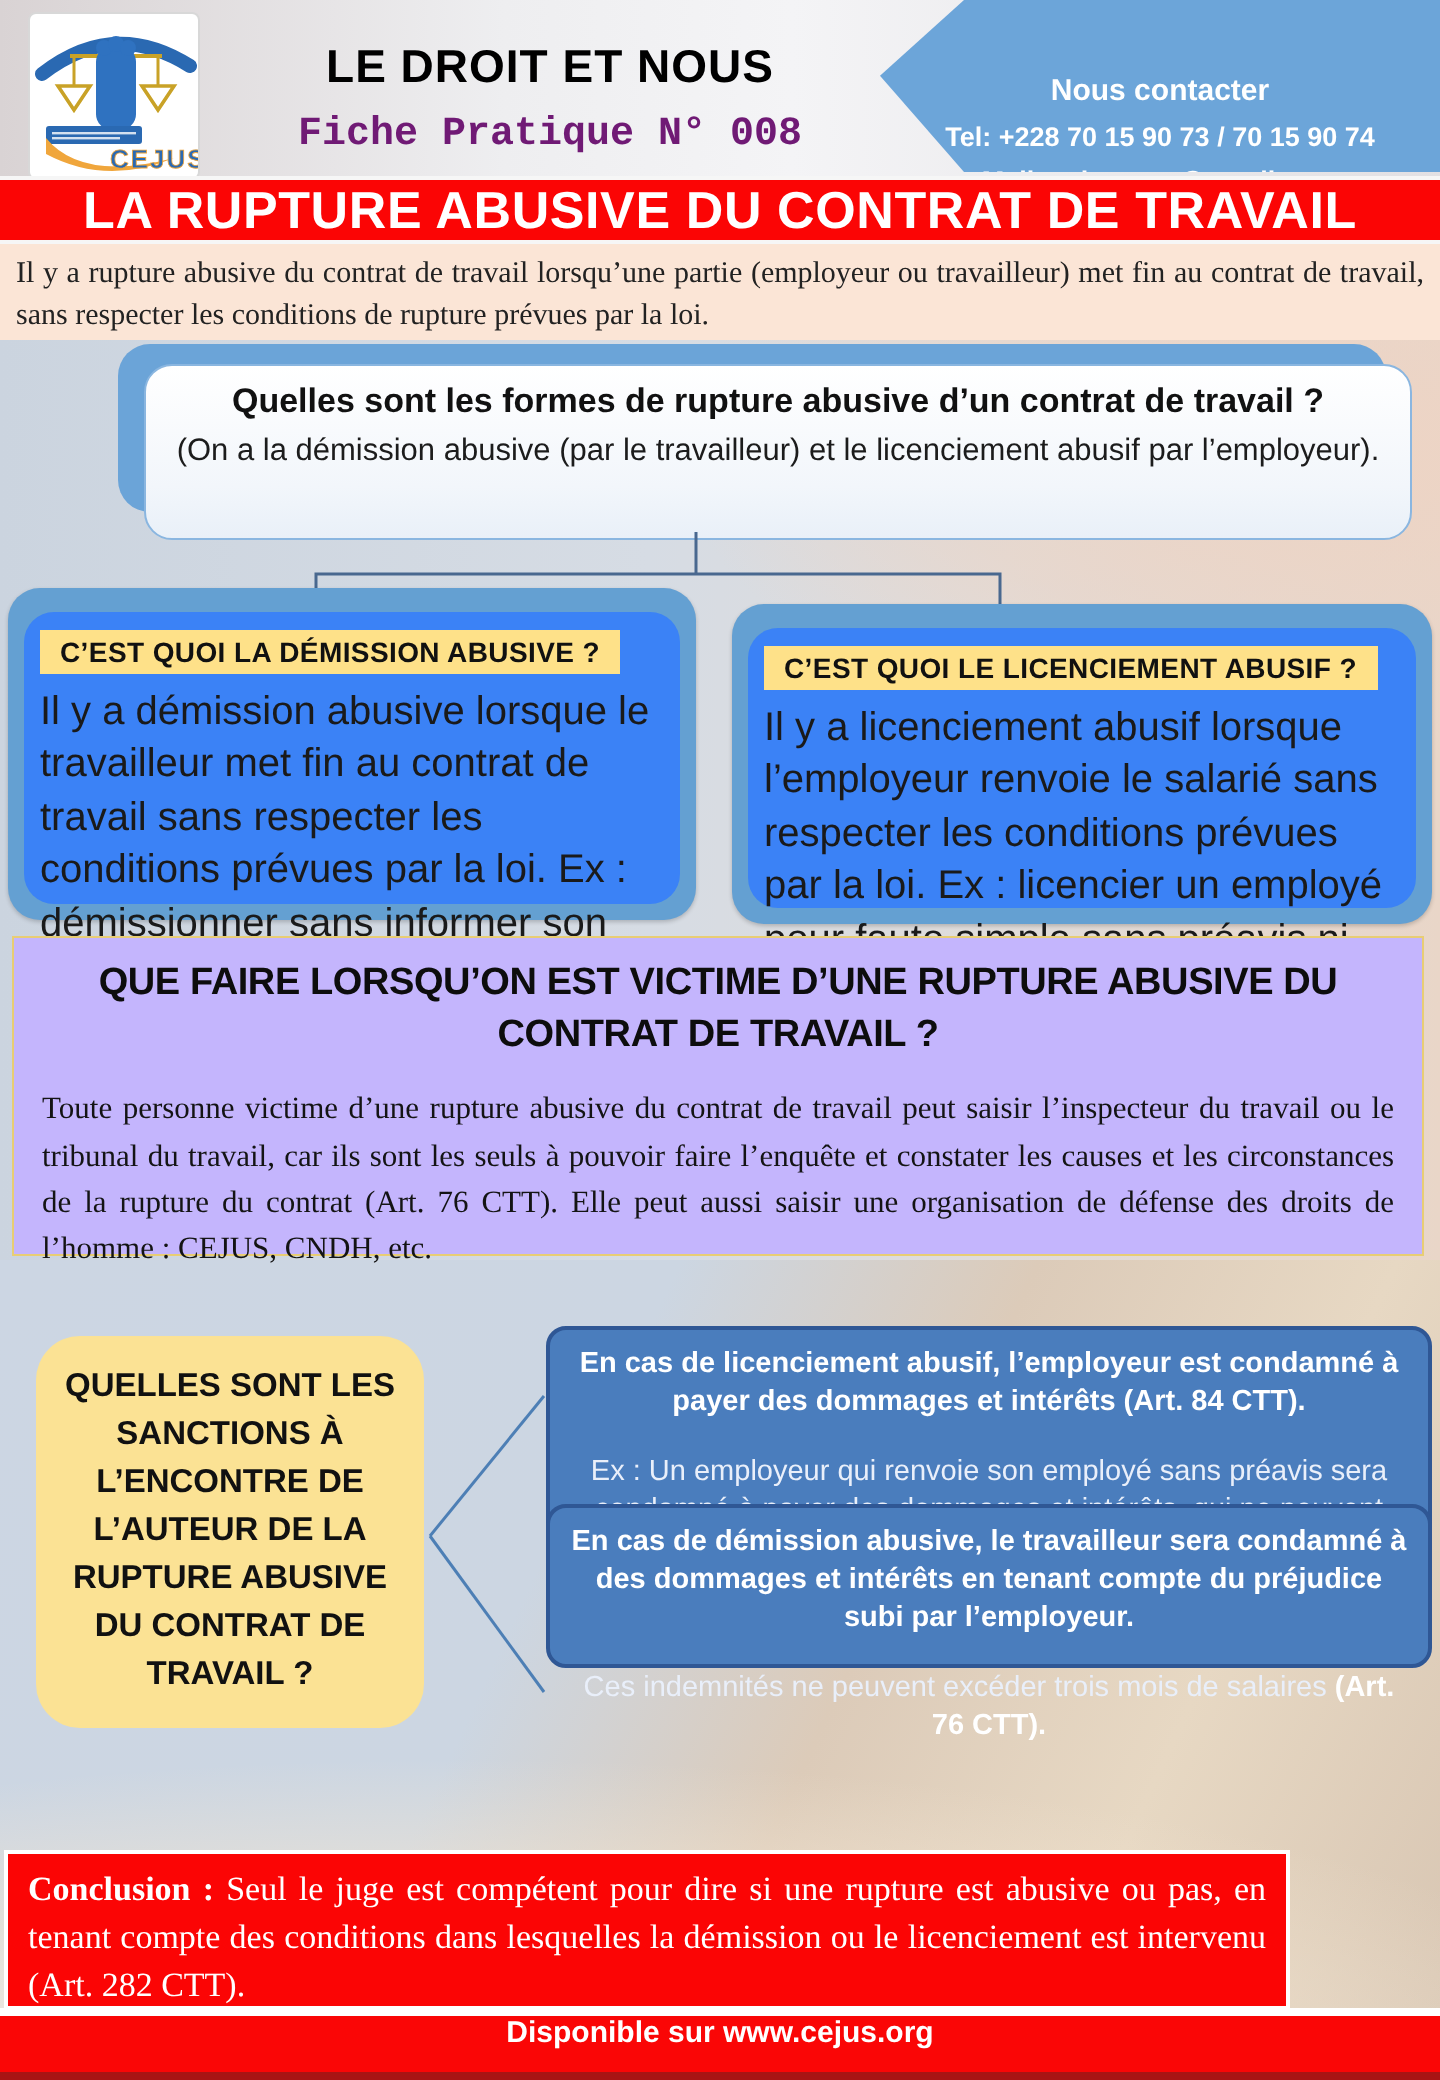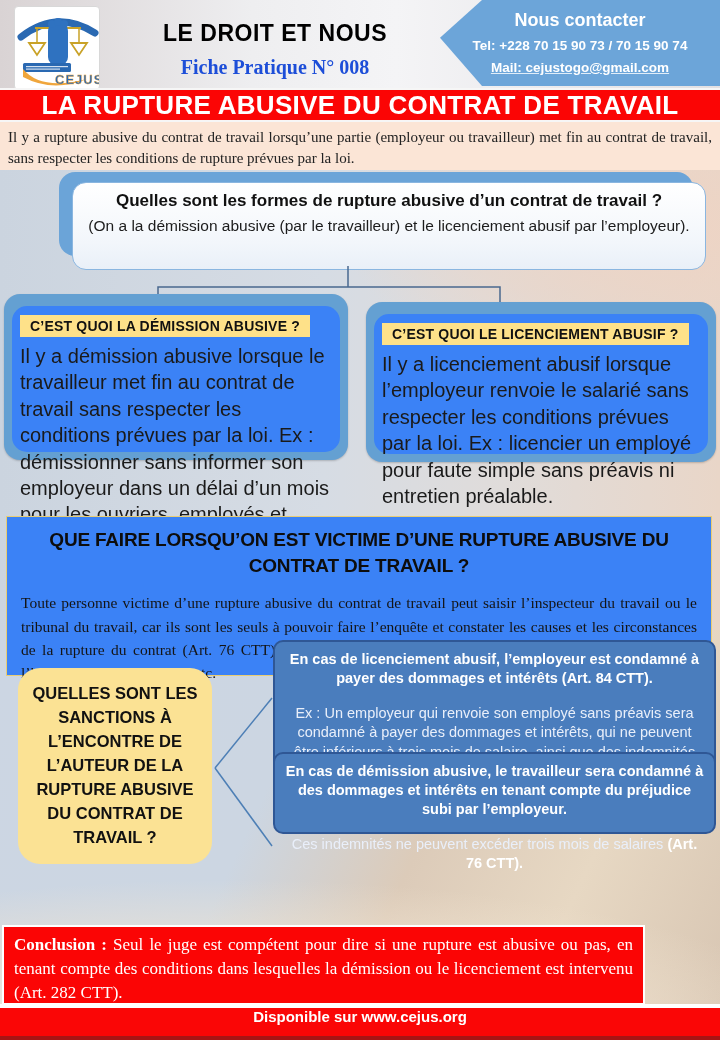--- a/index.html
+++ b/index.html
@@ -18,25 +18,25 @@
     background:
       radial-gradient(120% 60% at 32% 108%, rgba(252,247,238,.95) 0%, rgba(242,229,210,.6) 42%, rgba(242,229,210,0) 70%),
       linear-gradient(115deg,#ccd6e3 0%,#ccd6e2 38%,#dccbb9 58%,#e7d8c3 78%,#d8c6b3 100%);}
   .white-gap{position:absolute;left:0;top:1004px;width:720px;height:4px;background:#ffffff;}
 
   
   .logo-card{position:absolute;left:14px;top:6px;width:84px;height:82px;background:#fff;
     border:1px solid #d8d8d8;border-radius:4px;overflow:hidden;}
   .brand{position:absolute;left:110px;top:0;width:330px;height:88px;text-align:center;}
   .brand-title{margin-top:20px;font-size:23px;font-weight:900;letter-spacing:.5px;color:#000;}
-  .brand-sub{margin-top:9px;font-family:Liberation Serif, serif;font-size:20px;font-weight:700;color:#1d4ed8;}
+  .brand-sub{margin-top:9px;font-family:Liberation Mono, monospace;font-size:20px;font-weight:700;color:#701a75;}
   .contact{position:absolute;left:440px;top:0;width:280px;height:86px;background:#6ca5d9;
     clip-path:polygon(15% 0,100% 0,100% 100%,15% 100%,0 44%);
     color:#fff;text-align:center;padding-top:10px;box-sizing:border-box;}
-  .contact .c-title{font-size:18px;font-weight:700;}
+  .contact .c-title{font-size:15px;font-weight:700;margin-top:27px;}
   .contact .c-line{font-size:13.5px;font-weight:700;margin-top:7px;}
   .contact .c-mail{text-decoration:underline;text-decoration-color:rgba(255,255,255,.8);cursor:pointer;}
 
   
   .banner{position:absolute;left:0;top:88px;width:720px;height:34px;background:#fb0505;
     border-top:2px solid #f6f6f6;border-bottom:2px solid #f6f6f6;box-sizing:border-box;
     display:flex;align-items:center;justify-content:center;}
   .banner span{color:#fff;font-size:26px;font-weight:800;letter-spacing:.3px;}
 
   
@@ -61,33 +61,33 @@
   .defbox{position:absolute;background:#64a0d2;border-radius:16px;box-shadow:0 1px 2px rgba(0,0,0,.2);}
   .defbox .d-inner{position:absolute;left:8px;right:8px;top:12px;bottom:8px;background:#3b82f6;
     border-radius:15px;text-align:left;padding:9px 8px;box-sizing:border-box;}
   .defbox-left{left:4px;top:294px;width:344px;height:166px;}
   .defbox-right{left:366px;top:302px;width:350px;height:160px;}
   .d-title{display:inline-block;background:#fee189;color:#111;font-weight:700;font-size:14px;
     padding:3px 10px;letter-spacing:.2px;}
   .d-body{margin-top:6px;font-size:20px;line-height:1.32;color:#1a1a1a;}
 
   
-  .victim{position:absolute;left:6px;top:468px;width:706px;height:160px;background:#3b82f6;
-    border:1px solid #e8cd74;box-sizing:border-box;padding:10px 14px 0 14px;margin-top:48px;}
+  .victim{position:absolute;left:6px;top:468px;width:706px;height:160px;background:#c4b5fd;
+    border:1px solid #e8cd74;box-sizing:border-box;padding:10px 14px 0 14px;}
   .v-title{text-align:center;font-size:19px;font-weight:800;letter-spacing:-.2px;line-height:1.35;color:#0d0d0d;}
   .v-body{margin-top:13px;font-family:"Liberation Serif",serif;font-size:15.5px;line-height:1.5;
     text-align:justify;color:#141414;}
 
   
   .sanction-q{position:absolute;left:18px;top:668px;width:194px;height:196px;background:#fbe294;
     border-radius:22px;display:flex;align-items:center;justify-content:center;text-align:center;
     padding:10px 10px;box-sizing:border-box;font-size:16.5px;font-weight:800;line-height:1.45;color:#111;}
   .bluebox{position:absolute;left:273px;width:443px;background:#4a7dbd;border:2px solid #2f5795;
     border-radius:10px;box-sizing:border-box;text-align:center;padding:8px 10px;color:#fff;}
-  .bluebox-1{top:640px;height:164px;}
+  .bluebox-1{top:663px;height:164px;}
   .bluebox-2{top:752px;height:82px;}
   .b-head{font-size:14.5px;font-weight:700;line-height:1.3;color:#ffffff;}
   .b-body{margin-top:16px;font-size:14.5px;line-height:1.35;color:#e9effa;}
   .b-bold{font-weight:700;color:#ffffff;}
 
   
   .conclusion{position:absolute;left:2px;top:925px;width:643px;height:80px;background:#fb0505;
     border:2px solid #ffffff;box-sizing:border-box;padding:6px 10px;color:#fff;
     font-family:"Liberation Serif",serif;font-size:17px;line-height:1.42;text-align:justify;}
   .conclusion .c-label{font-weight:700;}

